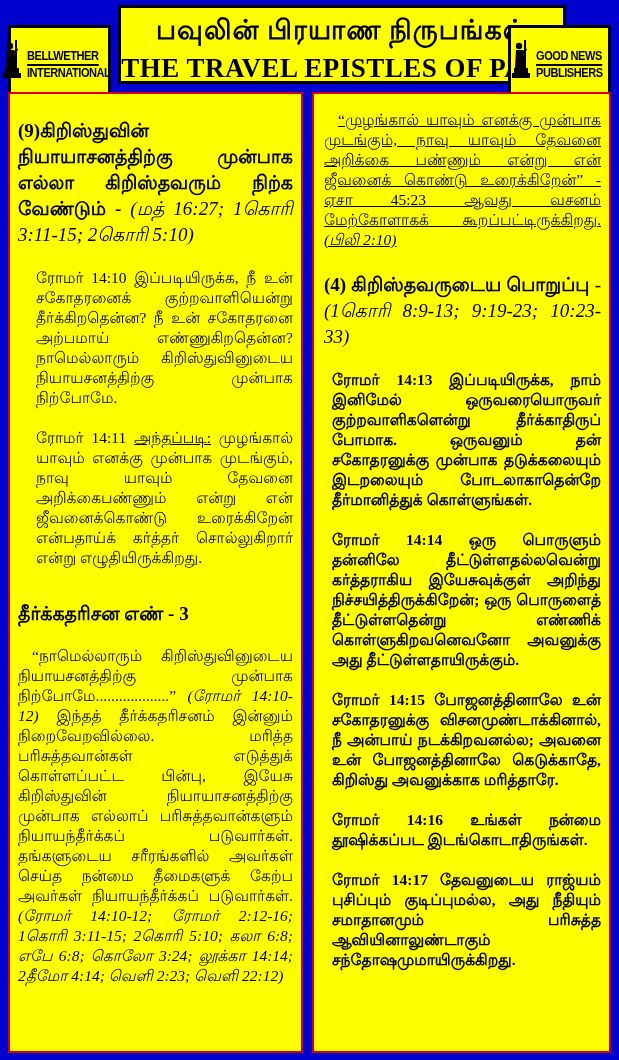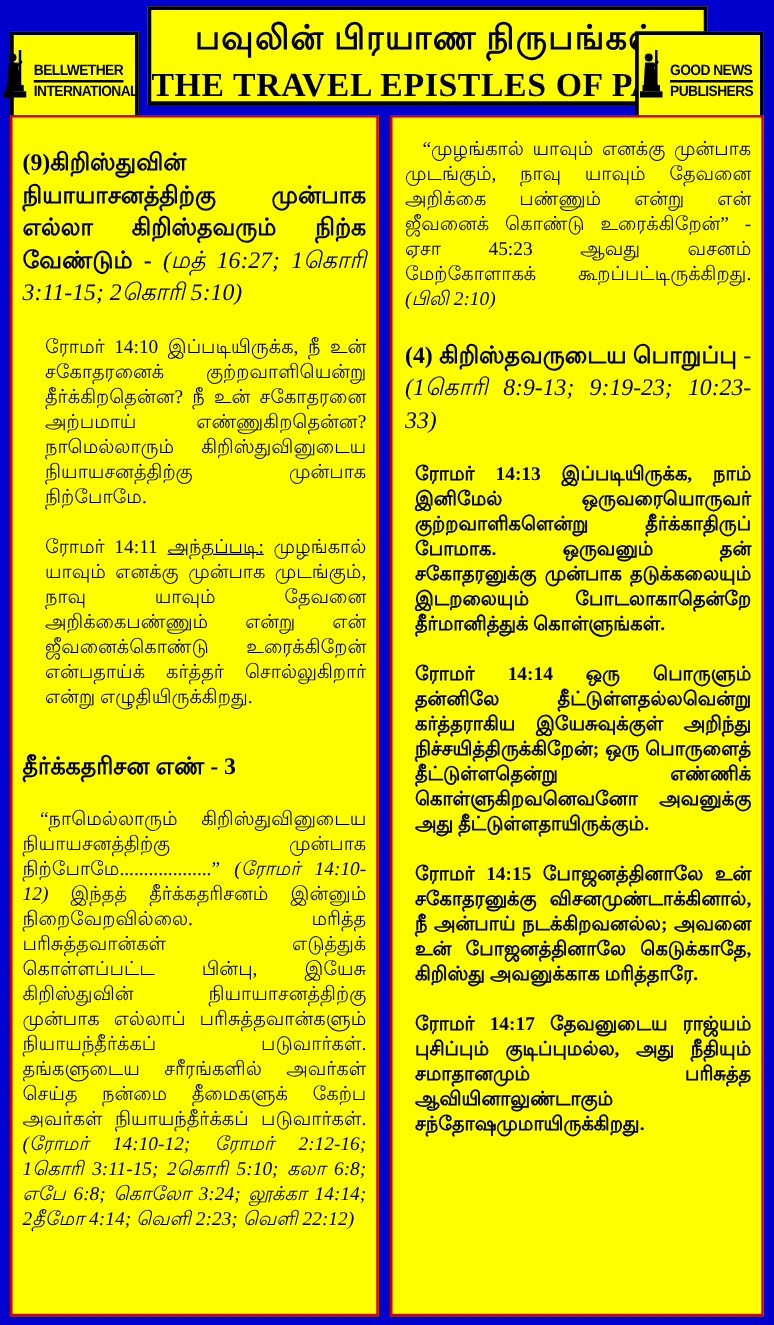--- a/index.html
+++ b/index.html
@@ -67,21 +67,21 @@
   }
   .col.right .para{margin-left:10px !important;font-weight:bold;}
   .sub-heading{
     font-weight:bold;font-size:19px;line-height:24px;
     margin-top:34px !important;
   }
   .quote-para{
     font-size:15.5px;line-height:20px;
     margin-top:20px !important;text-indent:14px;
   }
-  .col.right .quote-para{margin-top:16px !important;margin-left:2px !important;}
+  .col.right .quote-para{margin-top:16px !important;margin-left:2px !important;text-decoration:underline;}
   .col.right .sec-heading{margin-top:22px !important;margin-left:2px !important;font-size:19px;}
   .u{text-decoration:underline;}
 </style>
 </head>
 <body>
 
 <div class="page">
 
   <div class="logo-box left">
     <svg class="statue" width="22" height="52" viewBox="0 0 22 52" xmlns="http://www.w3.org/2000/svg">
@@ -132,16 +132,17 @@
   </div>
 
   <div class="col right">
     <p class="quote-para"><span>“முழங்கால் யாவும் எனக்கு முன்பாக முடங்கும், நாவு யாவும் தேவனை அறிக்கை பண்ணும் என்று என் ஜீவனைக் கொண்டு உரைக்கிறேன்” - ஏசா 45:23 ஆவது வசனம் மேற்கோளாகக் கூறப்பட்டிருக்கிறது. </span><span class="refs">(பிலி 2:10)</span></p>
 
     <p class="sec-heading"><span>(4) கிறிஸ்தவருடைய பொறுப்பு </span><span class="refs">- (1கொரி 8:9-13; 9:19-23; 10:23-33)</span></p>
 
     <p class="para">ரோமர் 14:13 இப்படியிருக்க, நாம் இனிமேல் ஒருவரையொருவர் குற்றவாளிகளென்று தீர்க்காதிருப் போமாக. ஒருவனும் தன் சகோதரனுக்கு முன்பாக தடுக்கலையும் இடறலையும் போடலாகாதென்றே தீர்மானித்துக் கொள்ளுங்கள்.</p>
     <p class="para">ரோமர் 14:14 ஒரு பொருளும் தன்னிலே தீட்டுள்ளதல்லவென்று கர்த்தராகிய இயேசுவுக்குள் அறிந்து நிச்சயித்திருக்கிறேன்; ஒரு பொருளைத் தீட்டுள்ளதென்று எண்ணிக் கொள்ளுகிறவனெவனோ அவனுக்கு அது தீட்டுள்ளதாயிருக்கும்.</p>
     <p class="para">ரோமர் 14:15 போஜனத்தினாலே உன் சகோதரனுக்கு விசனமுண்டாக்கினால், நீ அன்பாய் நடக்கிறவனல்ல; அவனை உன் போஜனத்தினாலே கெடுக்காதே, கிறிஸ்து அவனுக்காக மரித்தாரே.</p>
+    <p class="para">ரோமர் 14:16 உங்கள் நன்மை தூஷிக்கப்பட இடங்கொடாதிருங்கள்.</p>
     <p class="para">ரோமர் 14:17 தேவனுடைய ராஜ்யம் புசிப்பும் குடிப்புமல்ல, அது நீதியும் சமாதானமும் பரிசுத்த ஆவியினாலுண்டாகும் சந்தோஷமுமாயிருக்கிறது.</p>
   </div>
 
 </div>
 
 </body></html>

